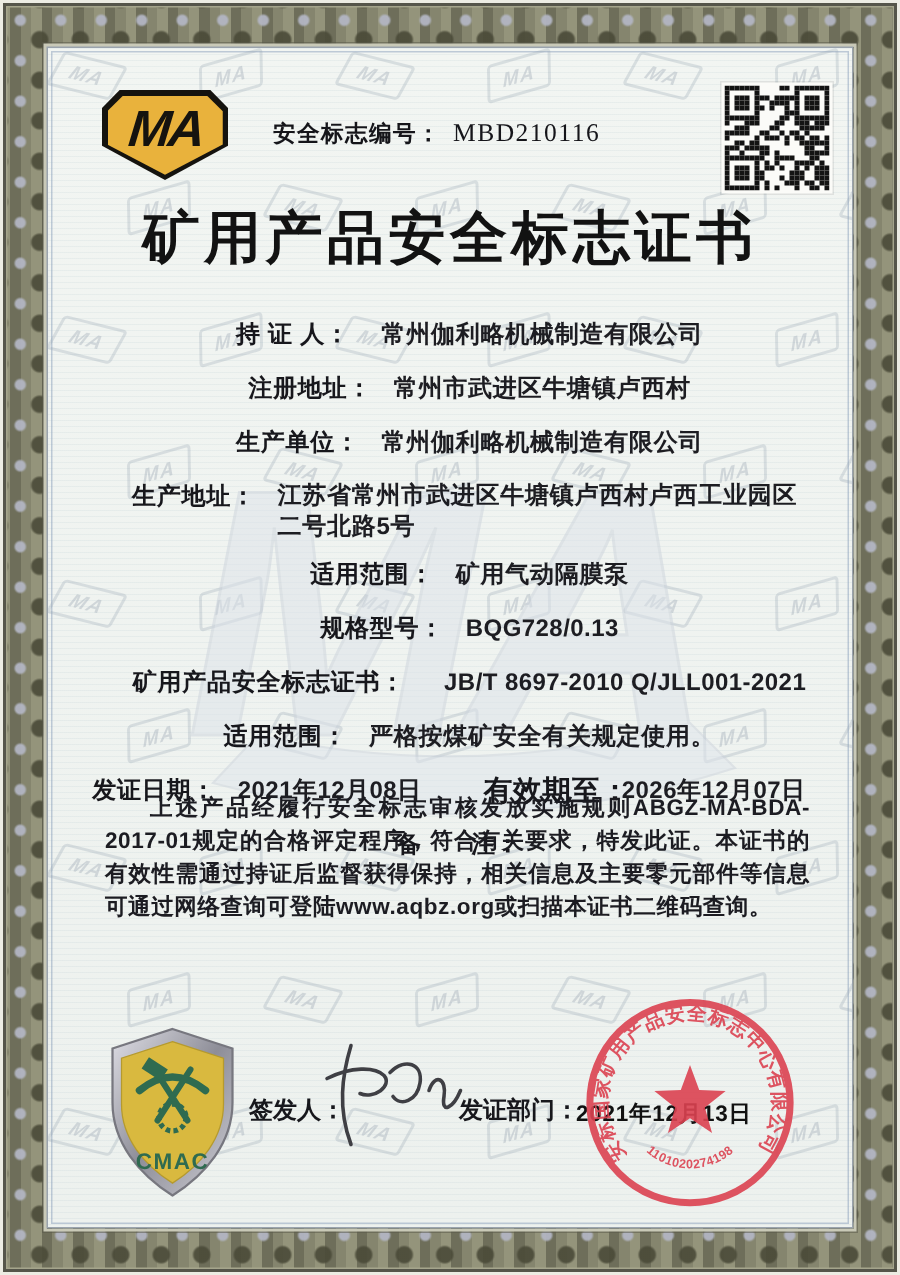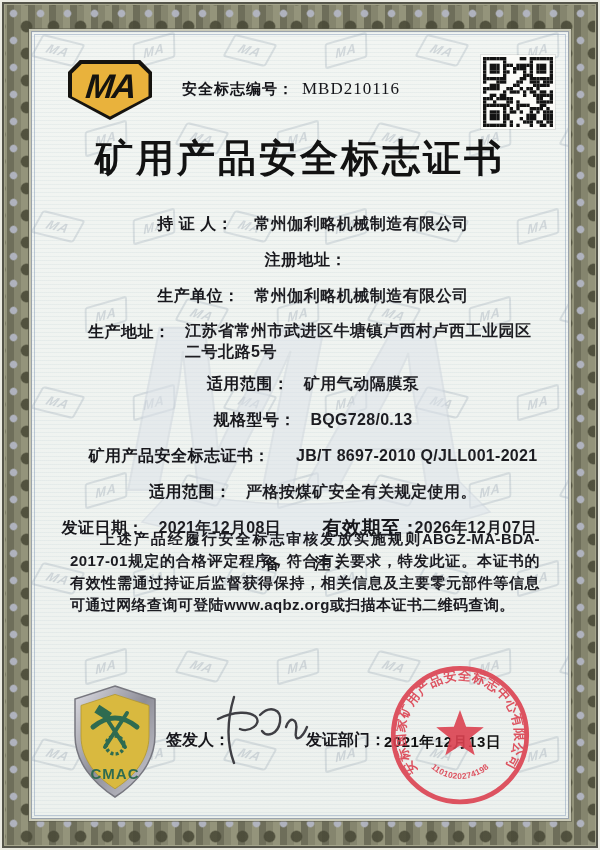--- a/index.html
+++ b/index.html
@@ -506,20 +506,21 @@
 
       <h1 class="title">矿用产品安全标志证书</h1>
 
       <div class="fields">
         <div class="row">
           <span class="lbl">持 证 人：</span>
           <span class="val">常州伽利略机械制造有限公司</span>
         </div>
         <div class="row">
           <span class="lbl">注册地址：</span>
+          <span class="val">常州市武进区牛塘镇卢西村</span>
         </div>
         <div class="row">
           <span class="lbl">生产单位：</span>
           <span class="val">常州伽利略机械制造有限公司</span>
         </div>
         <div class="row tight">
           <span class="lbl">生产地址：</span>
           <span class="val" style="line-height:21px;">江苏省常州市武进区牛塘镇卢西村卢西工业园区二号北路5号</span>
         </div>
         <div class="row">

